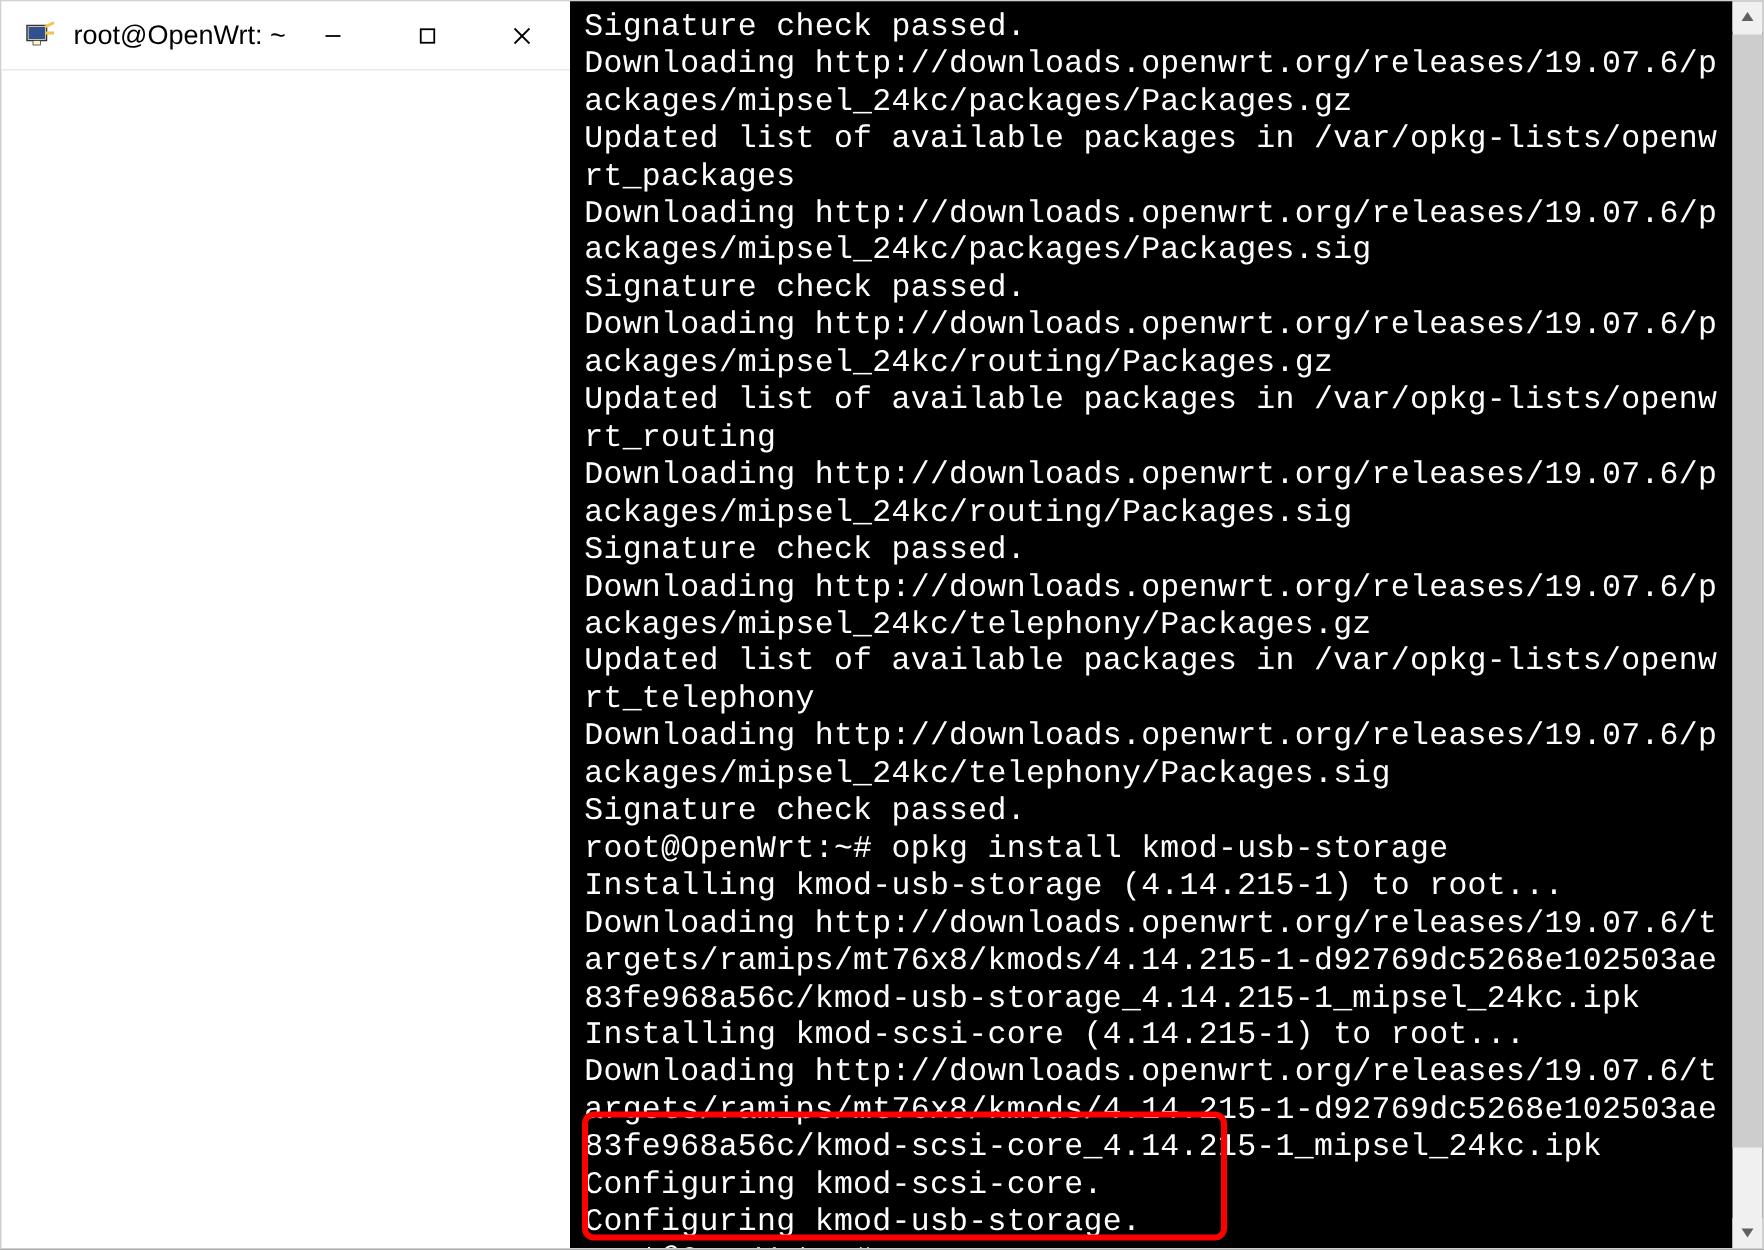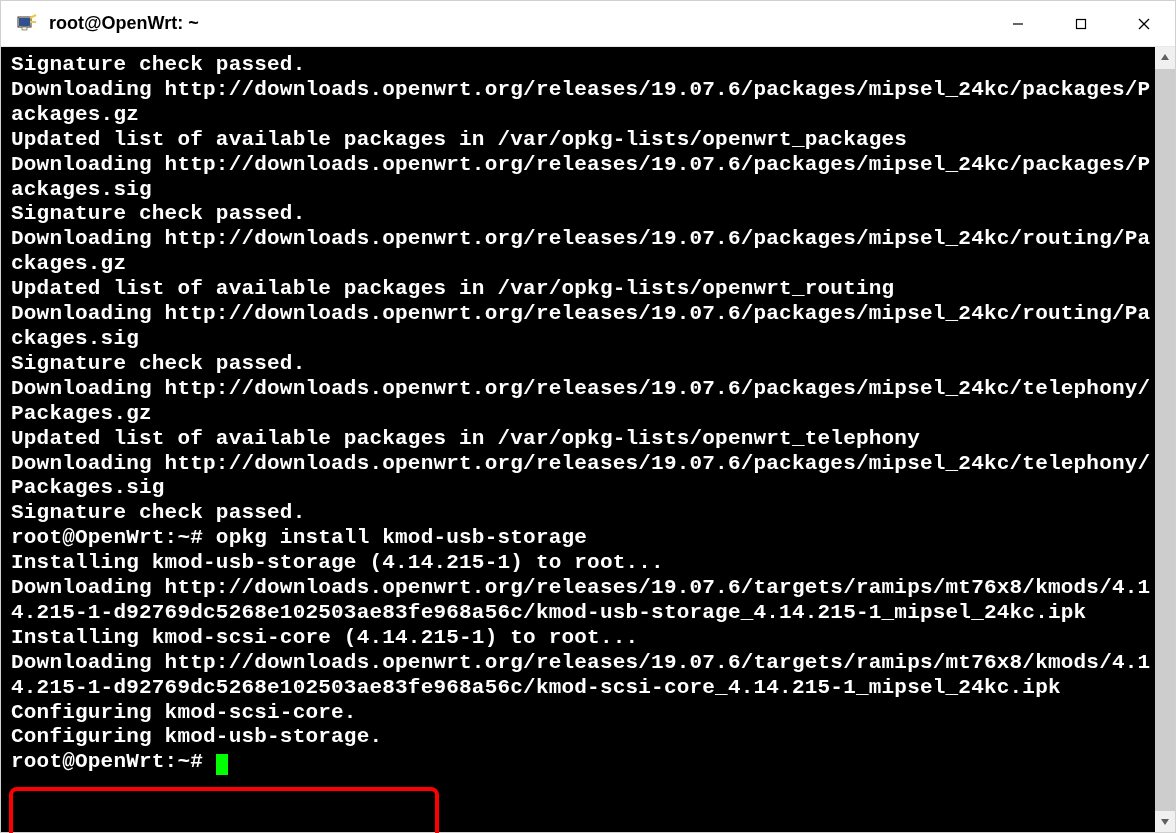--- a/index.html
+++ b/index.html
@@ -9,23 +9,22 @@
       background: #fff;
       font-family: "Segoe UI", Tahoma, sans-serif;
       overflow: hidden;
       position: relative;
     }
     .window {
       width: 1176px;
       height: 833px;
       border: 1px solid #d0d0d0;
       display: flex;
-      flex-direction: column;
+      flex-direction: row;
       background: #fff;
-      font-weight: bold;
     }
     .titlebar {
       height: 46px;
       background: #ffffff;
       display: flex;
       align-items: center;
       padding-left: 14px;
       border-bottom: 1px solid #e8e8e8;
     }
     .app-icon {

